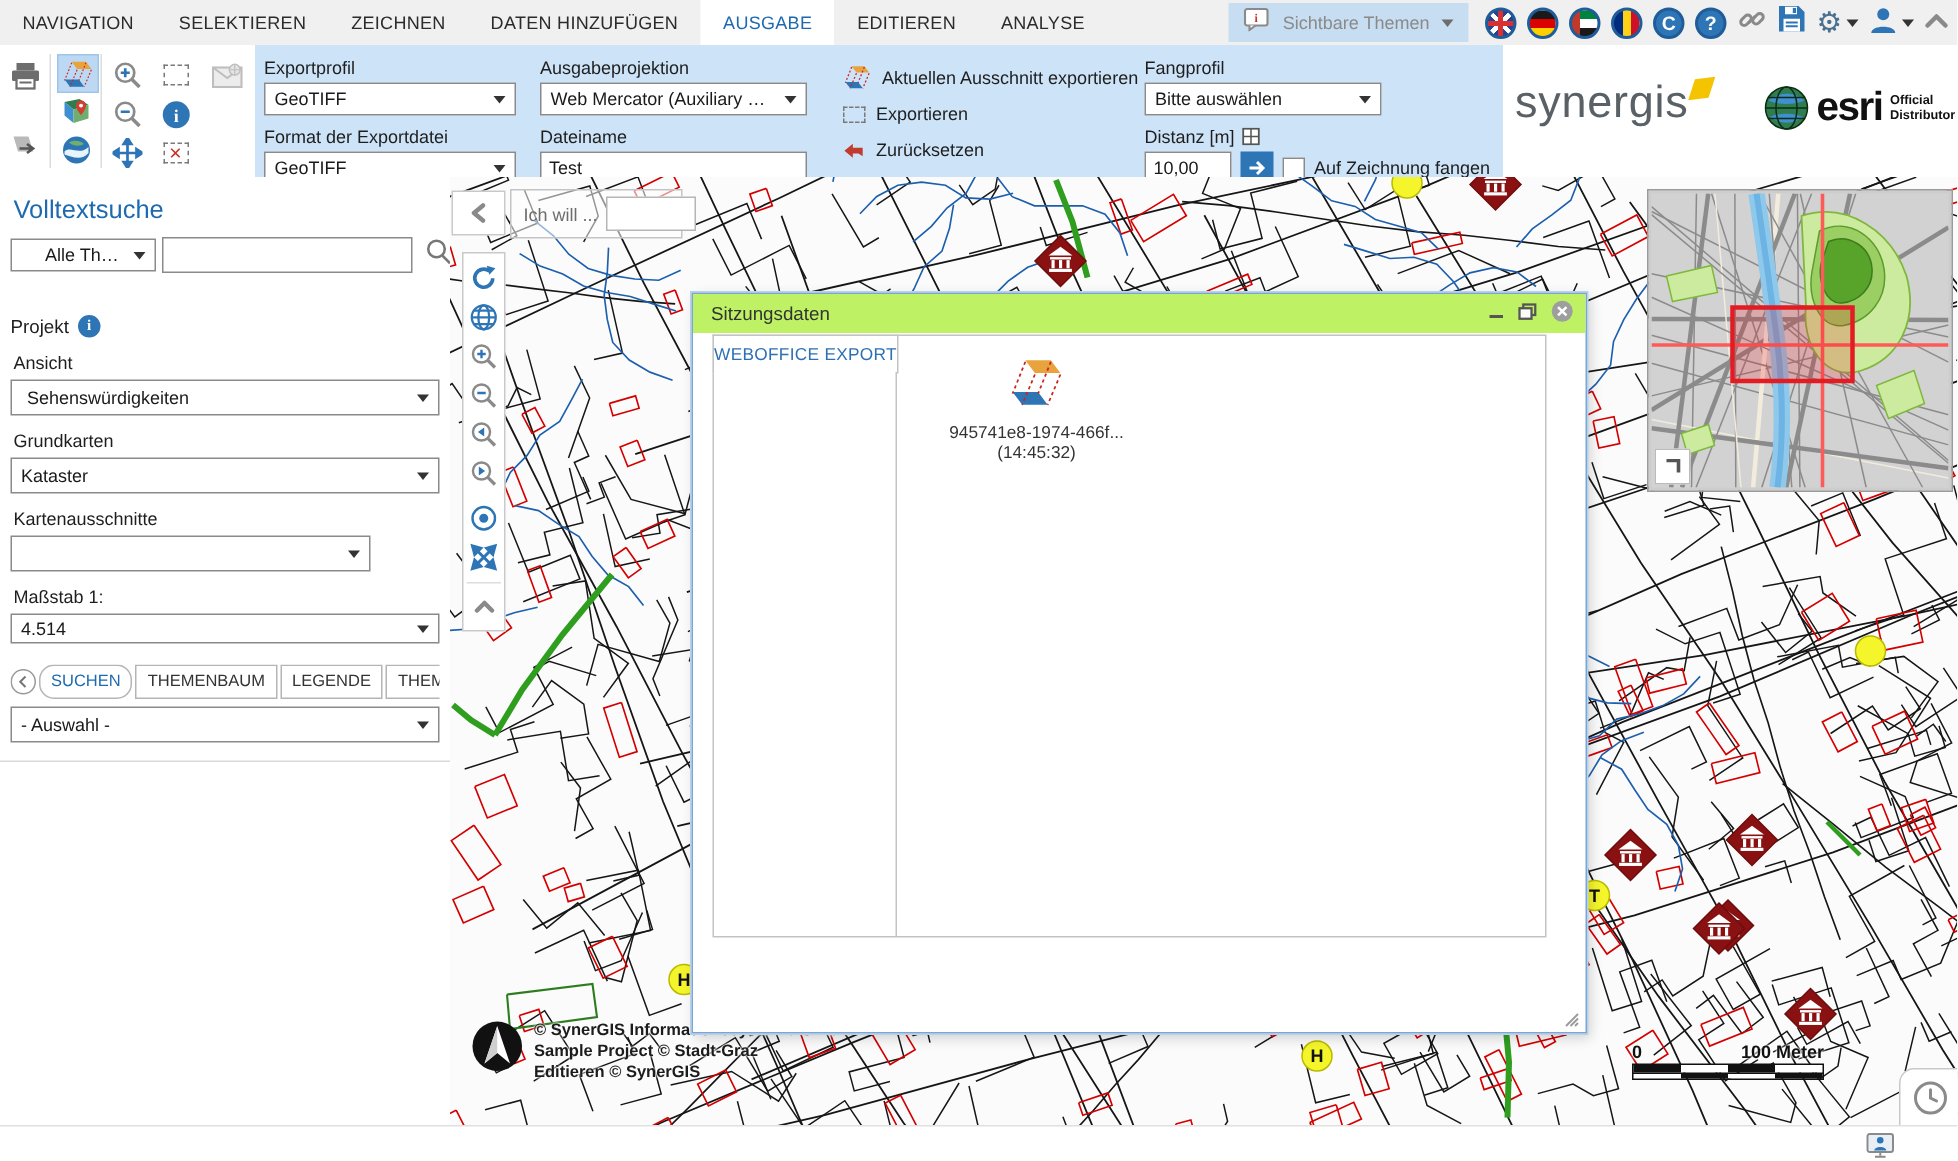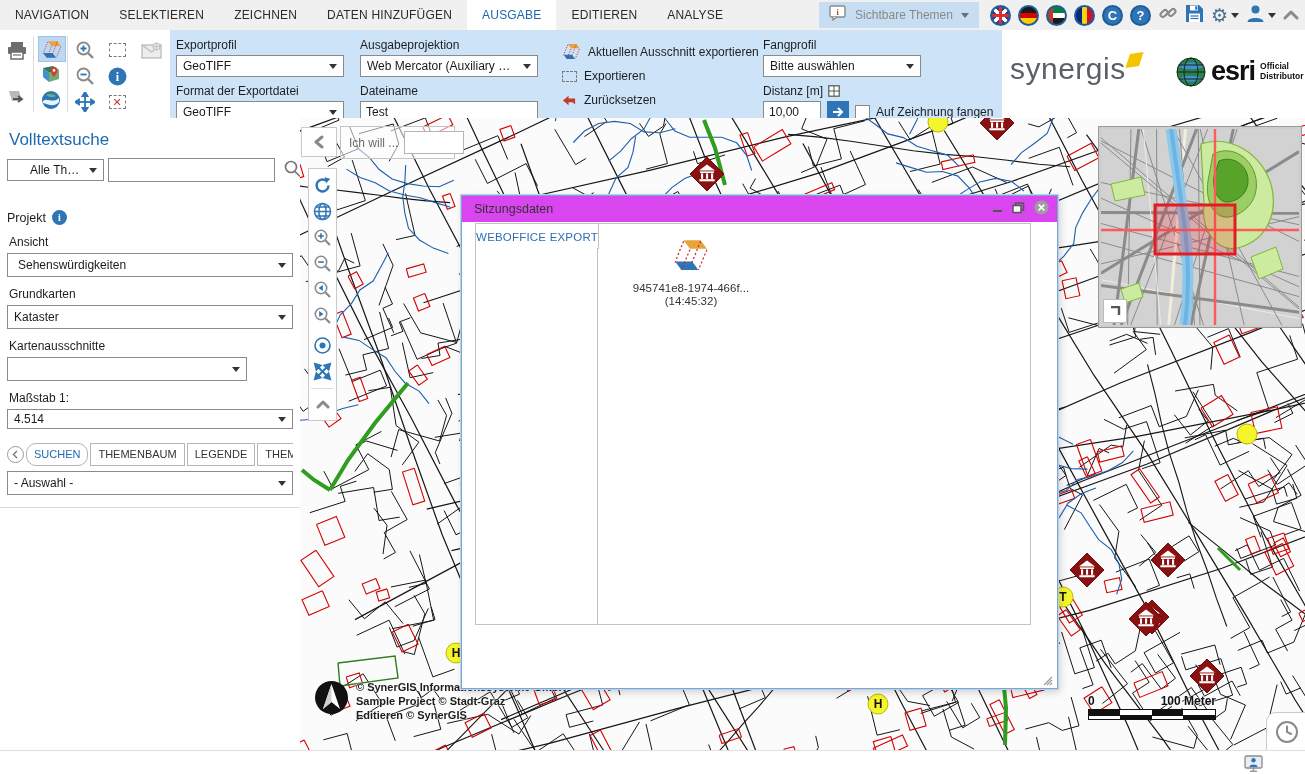--- a/index.html
+++ b/index.html
@@ -69,21 +69,21 @@
   .copyright{font-size:11px;font-weight:bold;color:#1c1c1c;line-height:1.28;text-shadow:0 0 2px #fff,0 0 2px #fff;}
   .scaletxt{font-size:12px;font-weight:bold;color:#111;text-shadow:0 0 2px #fff,0 0 2px #fff;}
   .scalebar{height:7px;border:1px solid #111;box-sizing:border-box;background:
      linear-gradient(90deg,#111 0 25%,#fff 25% 50%,#111 50% 75%,#fff 75%);}
   .scalebar2{height:4px;border:1px solid #111;border-top:0;box-sizing:border-box;background:
      linear-gradient(90deg,#fff 0 25%,#111 25% 50%,#fff 50% 75%,#111 75%);}
   .clockpanel{background:#fff;border:1px solid #c9c9c9;border-radius:10px 0 0 0;display:flex;align-items:center;justify-content:center;}
 
   
   .dialog{left:461px;top:195px;width:597px;height:494px;background:#fff;border:1px solid #7aa6d6;box-shadow:0 0 0 1px #b9d2ea, 2px 3px 8px rgba(0,0,0,.18);box-sizing:border-box;}
-  .dlg-title{height:26px;display:flex;align-items:center;padding:0 8px 0 12px;font-size:12.5px;color:#333;background:#d946ef;}
+  .dlg-title{height:26px;display:flex;align-items:center;padding:0 8px 0 12px;font-size:12.5px;color:#333;background:#bef264;}
   .dlg-btns{margin-left:auto;display:flex;align-items:center;gap:9px;}
   .dlg-body{position:absolute;left:13px;top:27px;width:554px;height:400px;border:1px solid #c3c3c3;background:#fff;}
   .dlg-tab{position:absolute;left:-1px;top:-1px;width:122px;height:25px;border:1px solid #c3c3c3;border-bottom:0;background:#fff;color:#2d6fb5;font-size:11.5px;display:flex;align-items:center;justify-content:center;letter-spacing:.2px;}
   .dlg-vline{position:absolute;left:121px;top:24px;width:1px;bottom:0;background:#c3c3c3;}
   .exp-item{position:absolute;left:140px;top:14px;width:150px;text-align:center;}
   .exp-name{font-size:11.5px;color:#333;margin-top:6px;white-space:nowrap;}
   .resize-h{position:absolute;right:4px;bottom:4px;width:12px;height:12px;}
 
   .bottomstrip{left:0;top:750px;width:1305px;height:24px;background:#fff;border-top:1px solid #e0e0e0;box-sizing:border-box;}
 </style>

